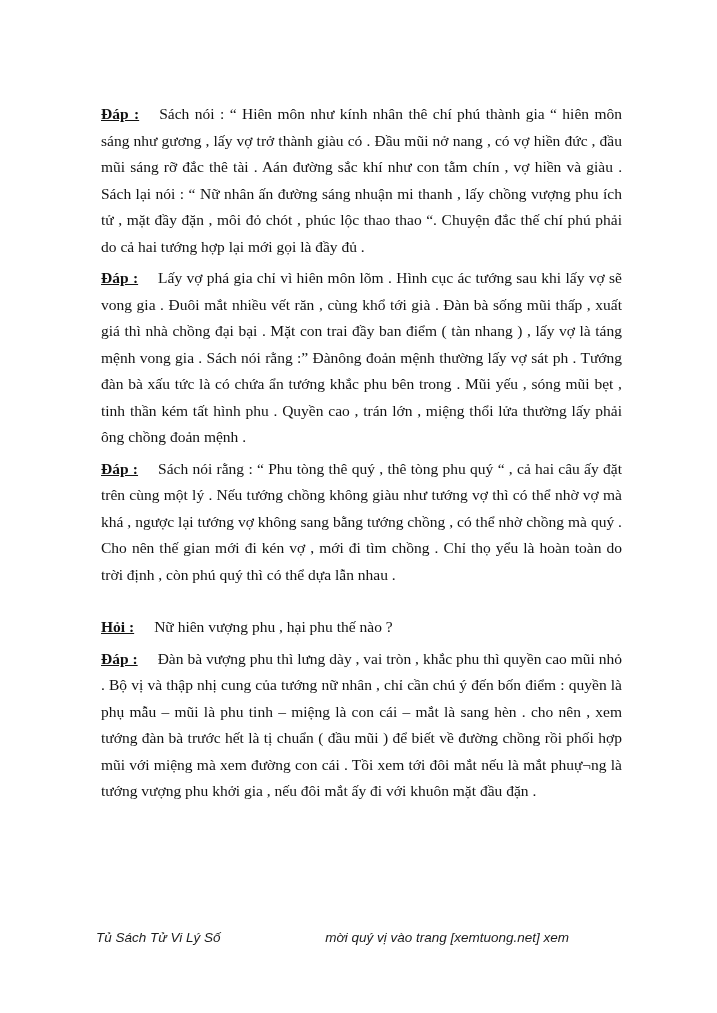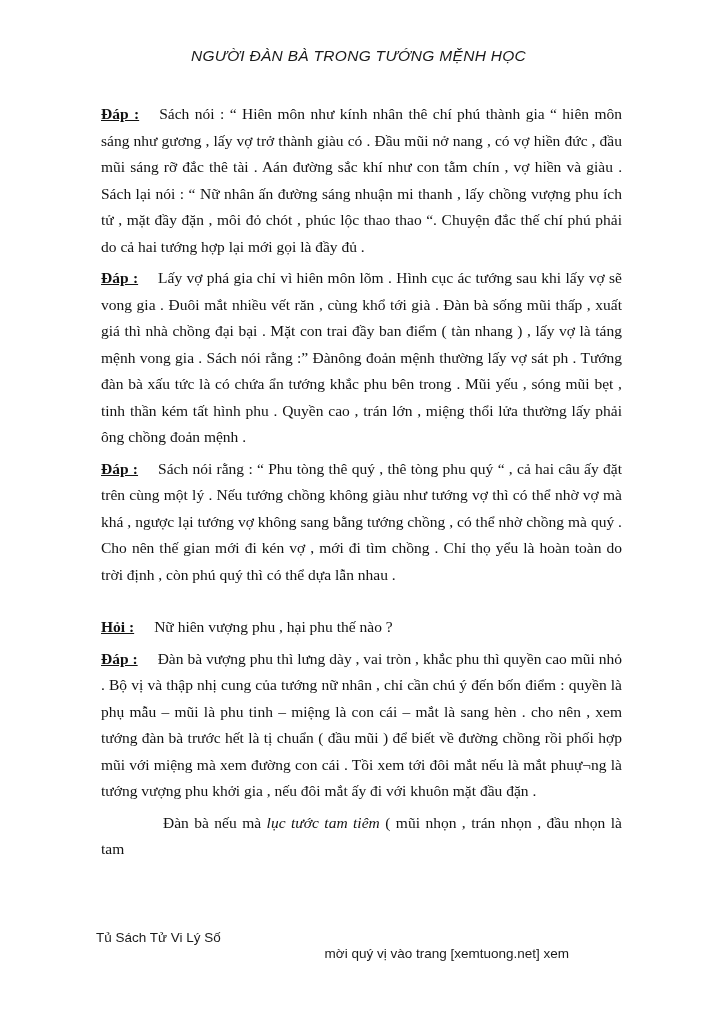--- a/index.html
+++ b/index.html
@@ -55,61 +55,60 @@
   }
   .footer {
     position: absolute;
     top: 930px;
     left: 0;
     width: 630px;
     height: 20px;
     font-family: "Liberation Sans", sans-serif;
     font-size: 13.5px;
     color: #1a1a1a;
+    font-style: italic;
   }
   .footer-left {
     position: absolute;
     left: 96px;
     top: 0;
   }
   .footer-center {
     position: absolute;
     left: 0;
     right: 0;
     top: 0;
     text-align: center;
   }
   .footer-right {
     position: absolute;
     right: 61px;
-    top: 16px;
+    top: 0;
   }
 </style>
 </head>
 <body>
 
 <div class="page">
 
-  <div class="title">NGƯỜI ĐÀN BÀ TRONG TƯỚNG MỆNH HỌC</div>
 
   <div class="content">
 
     <p><span class="qa-label">Đáp :</span><span>Sách nói : “ Hiên môn như kính nhân thê chí phú thành gia “ hiên môn sáng như gương , lấy vợ trở thành giàu có . Đầu mũi nở nang , có vợ hiền đức , đầu mũi sáng rỡ đắc thê tài . Aán đường sắc khí như con tằm chín , vợ hiền và giàu . Sách lại nói : “ Nữ nhân ấn đường sáng nhuận mi thanh , lấy chồng vượng phu ích tử , mặt đầy đặn , môi đỏ chót , phúc lộc thao thao “. Chuyện đắc thế chí phú phải do cả hai tướng hợp lại mới gọi là đầy đủ .</span></p>
 
 
     <p><span class="qa-label">Đáp :</span><span>Lấy vợ phá gia chỉ vì hiên môn lõm . Hình cục ác tướng sau khi lấy vợ sẽ vong gia . Đuôi mắt nhiều vết răn , cùng khổ tới già . Đàn bà sống mũi thấp , xuất giá thì nhà chồng đại bại . Mặt con trai đầy ban điểm ( tàn nhang ) , lấy vợ là táng mệnh vong gia . Sách nói rằng :” Đànông đoản mệnh thường lấy vợ sát ph . Tướng đàn bà xấu tức là có chứa ẩn tướng khắc phu bên trong . Mũi yếu , sóng mũi bẹt , tinh thần kém tất hình phu . Quyền cao , trán lớn , miệng thổi lửa thường lấy phải ông chồng đoản mệnh .</span></p>
 
 
     <p><span class="qa-label">Đáp :</span><span>Sách nói rằng : “ Phu tòng thê quý , thê tòng phu quý “ , cả hai câu ấy đặt trên cùng một lý . Nếu tướng chồng không giàu như tướng vợ thì có thể nhờ vợ mà khá , ngược lại tướng vợ không sang bằng tướng chồng , có thể nhờ chồng mà quý . Cho nên thế gian mới đi kén vợ , mới đi tìm chồng . Chỉ thọ yểu là hoàn toàn do trời định , còn phú quý thì có thể dựa lẫn nhau .</span></p>
 
     <p class="gap-before"><span class="qa-label">Hỏi :</span><span>Nữ hiên vượng phu , hại phu thế nào ?</span></p>
 
     <p><span class="qa-label">Đáp :</span><span>Đàn bà vượng phu thì lưng dày , vai tròn , khắc phu thì quyền cao mũi nhỏ . Bộ vị và thập nhị cung của tướng nữ nhân , chỉ cần chú ý đến bốn điểm : quyền là phụ mẫu – mũi là phu tinh – miệng là con cái – mắt là sang hèn . cho nên , xem tướng đàn bà trước hết là tị chuẩn ( đầu mũi ) để biết về đường chồng rồi phối hợp mũi với miệng mà xem đường con cái . Tồi xem tới đôi mắt nếu là mắt phuự¬ng là tướng vượng phu khởi gia , nếu đôi mắt ấy đi với khuôn mặt đầu đặn .</span></p>
 
-    <p class="indent-first"><span>Đàn bà nếu mà </span><span class="italic-seg">lục tước tam tiêm</span><span> ( mũi nhọn , trán nhọn , đầu nhọn là tam</span></p>
 
   </div>
 
   <div class="footer">
     <span class="footer-left">Tủ Sách Tử Vi Lý Số</span>
     <span class="footer-right">mời quý vị vào trang [xemtuong.net] xem</span>
   </div>
 
 </div>
 

